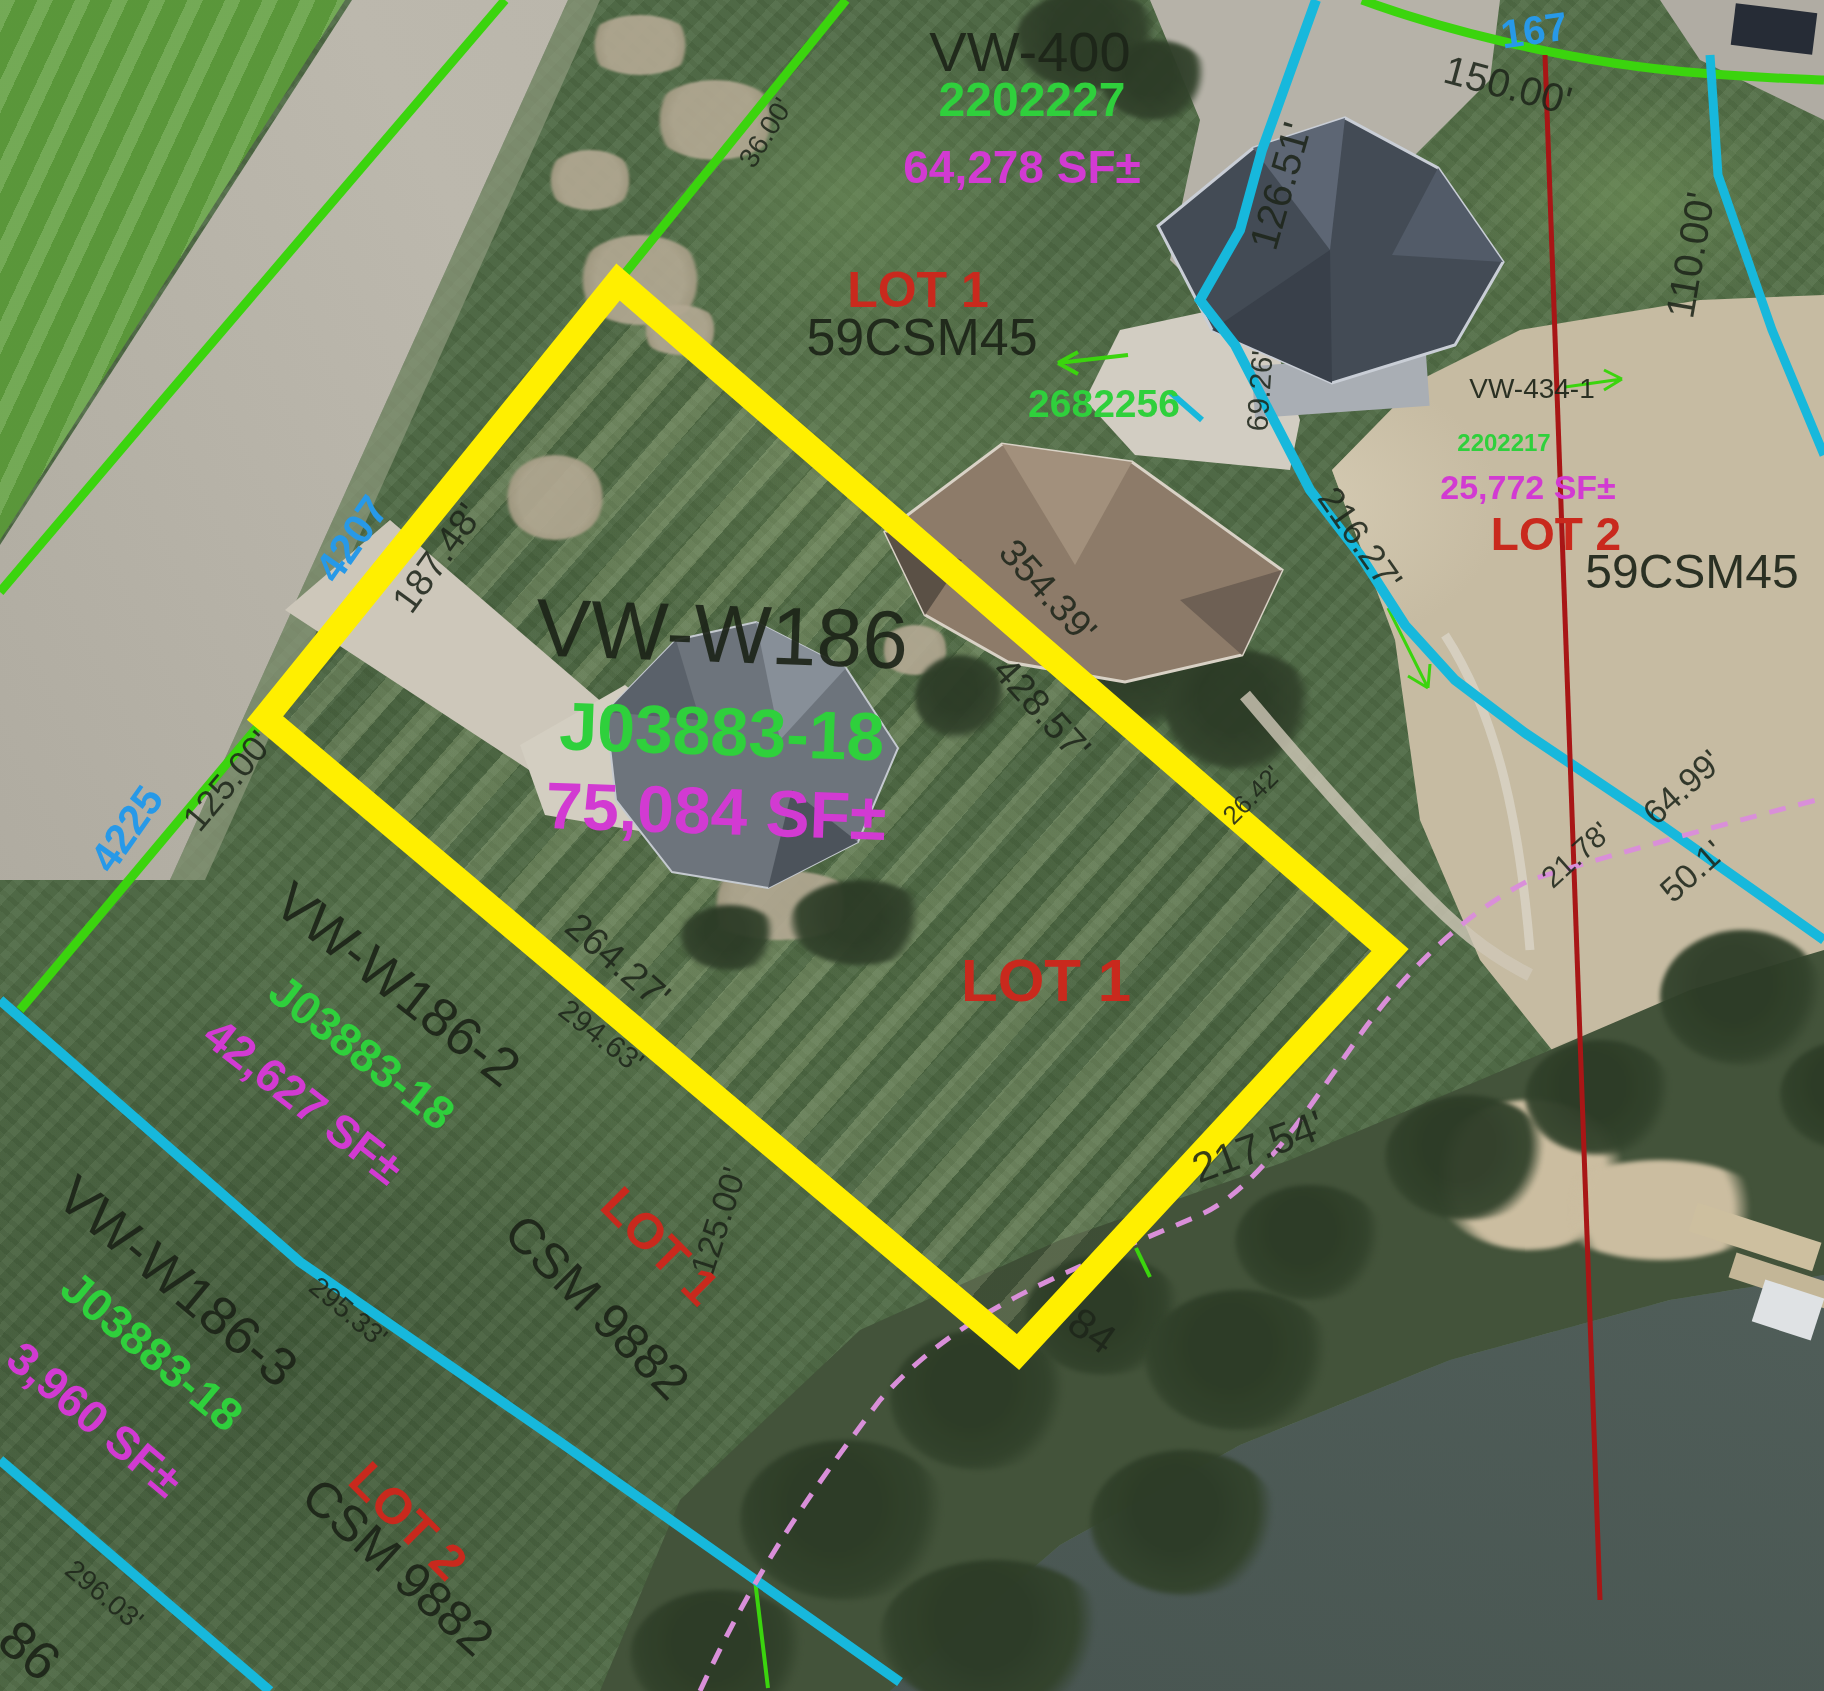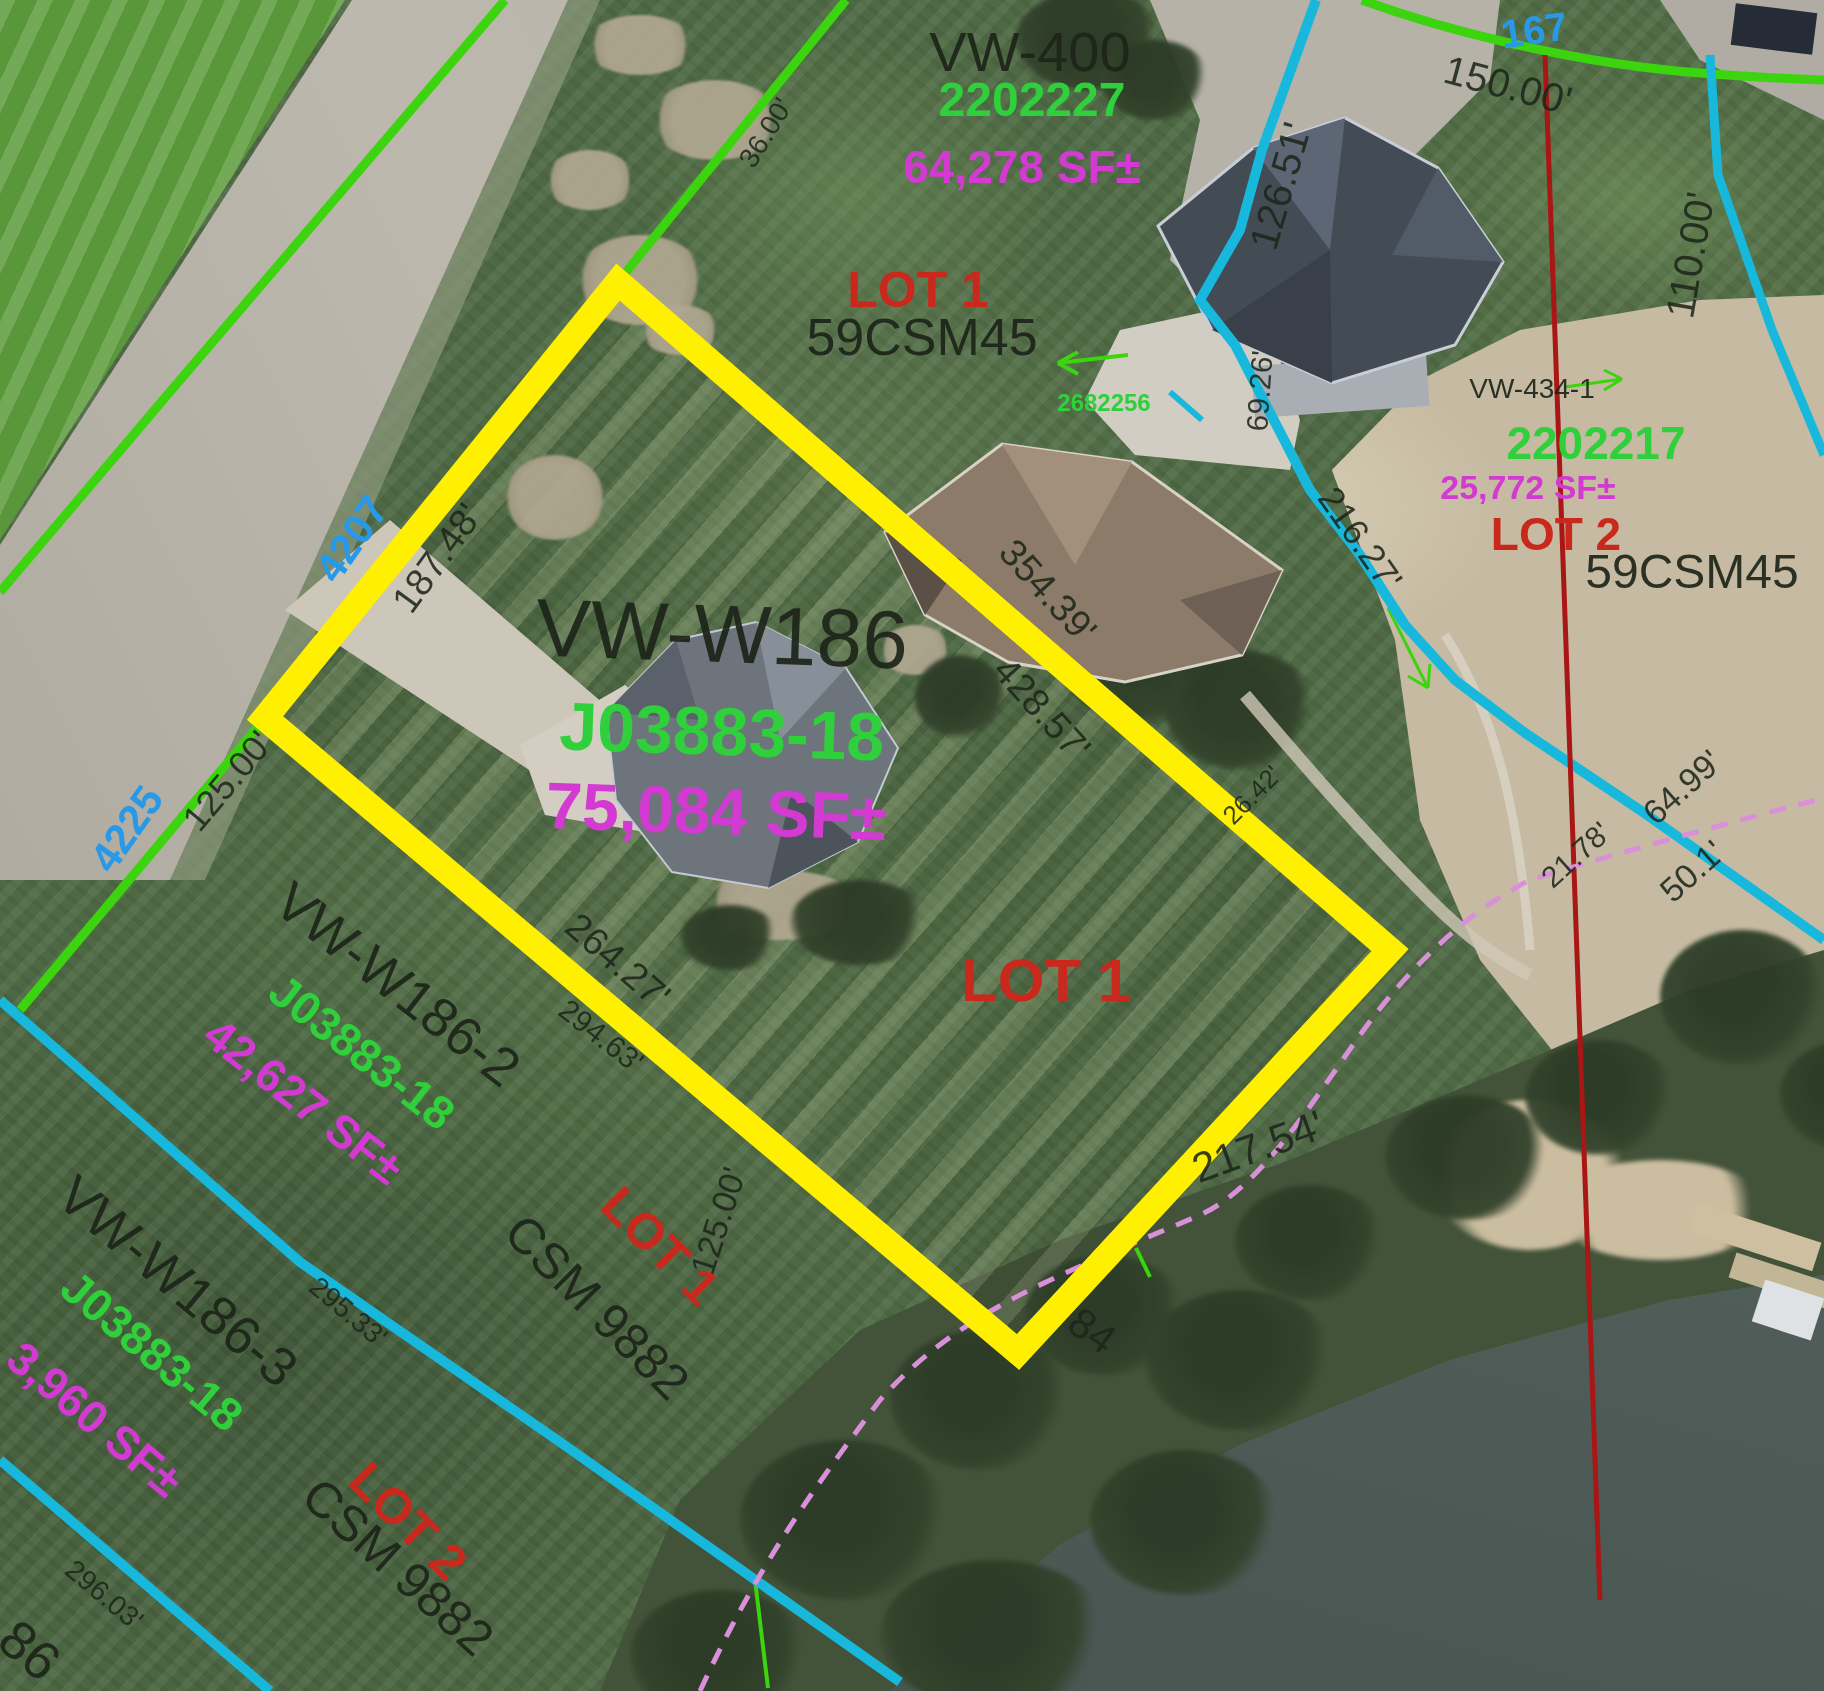--- a/index.html
+++ b/index.html
@@ -198,31 +198,31 @@
 
     <div class="lbl c-dark" style="left:178px;top:1281px;font-size:54px;transform:translate(-50%,-50%) rotate(40deg)">VW-W186-3</div>
     <div class="lbl c-green" style="left:152px;top:1351px;font-size:46px;transform:translate(-50%,-50%) rotate(40deg)">J03883-18</div>
     <div class="lbl c-mag" style="left:95px;top:1419px;font-size:46px;transform:translate(-50%,-50%) rotate(40deg)">3,960 SF±</div>
     <div class="lbl c-red" style="left:408px;top:1521px;font-size:50px;transform:translate(-50%,-50%) rotate(45deg)">LOT 2</div>
     <div class="lbl c-dark" style="left:398px;top:1567px;font-size:50px;transform:translate(-50%,-50%) rotate(42deg)">CSM 9882</div>
     <div class="lbl c-dim" style="left:104px;top:1595px;font-size:28px;transform:translate(-50%,-50%) rotate(40deg)">296.03'</div>
     <div class="lbl c-dark" style="left:30px;top:1650px;font-size:54px;transform:translate(-50%,-50%) rotate(40deg)">86</div>
 
     <div class="lbl c-dark" style="left:1532px;top:389px;font-size:28px">VW-434-1</div>
-    <div class="lbl c-green" style="left:1596px;top:443px;font-size:46px">2202217</div>
+    <div class="lbl c-green" style="left:1504px;top:443px;font-size:24px">2202217</div>
     <div class="lbl c-mag" style="left:1528px;top:487px;font-size:34px">25,772 SF±</div>
     <div class="lbl c-red" style="left:1556px;top:534px;font-size:46px">LOT 2</div>
     <div class="lbl c-dark" style="left:1692px;top:572px;font-size:48px">59CSM45</div>
     <div class="lbl c-blue" style="left:1534px;top:30px;font-size:40px;transform:translate(-50%,-50%) rotate(-8deg)">167</div>
     <div class="lbl c-dim" style="left:1508px;top:85px;font-size:40px;transform:translate(-50%,-50%) rotate(15deg)">150.00'</div>
     <div class="lbl c-dim" style="left:1280px;top:186px;font-size:40px;transform:translate(-50%,-50%) rotate(-74deg)">126.51'</div>
     <div class="lbl c-dim" style="left:1690px;top:255px;font-size:40px;transform:translate(-50%,-50%) rotate(-80deg)">110.00'</div>
     <div class="lbl c-dim" style="left:1260px;top:391px;font-size:30px;transform:translate(-50%,-50%) rotate(-86deg)">69.26'</div>
     <div class="lbl c-dim" style="left:1360px;top:539px;font-size:36px;transform:translate(-50%,-50%) rotate(55deg)">216.27'</div>
-    <div class="lbl c-green" style="left:1104px;top:403px;font-size:24px">2682256</div>
+    <div class="lbl c-green" style="left:1104px;top:403px;font-size:39px">2682256</div>
     <div class="lbl c-dim" style="left:1252px;top:795px;font-size:26px;transform:translate(-50%,-50%) rotate(-45deg)">26.42'</div>
     <div class="lbl c-dim" style="left:1576px;top:855px;font-size:30px;transform:translate(-50%,-50%) rotate(-42deg)">21.78'</div>
     <div class="lbl c-dim" style="left:1682px;top:787px;font-size:34px;transform:translate(-50%,-50%) rotate(-42deg)">64.99'</div>
     <div class="lbl c-dim" style="left:1692px;top:871px;font-size:34px;transform:translate(-50%,-50%) rotate(-42deg)">50.1'</div>
 
     <div class="lbl c-blue" style="left:352px;top:539px;font-size:42px;transform:translate(-50%,-50%) rotate(-55deg)">4207</div>
     <div class="lbl c-blue" style="left:127px;top:829px;font-size:42px;transform:translate(-50%,-50%) rotate(-55deg)">4225</div>
   </div>
 </div>
 

